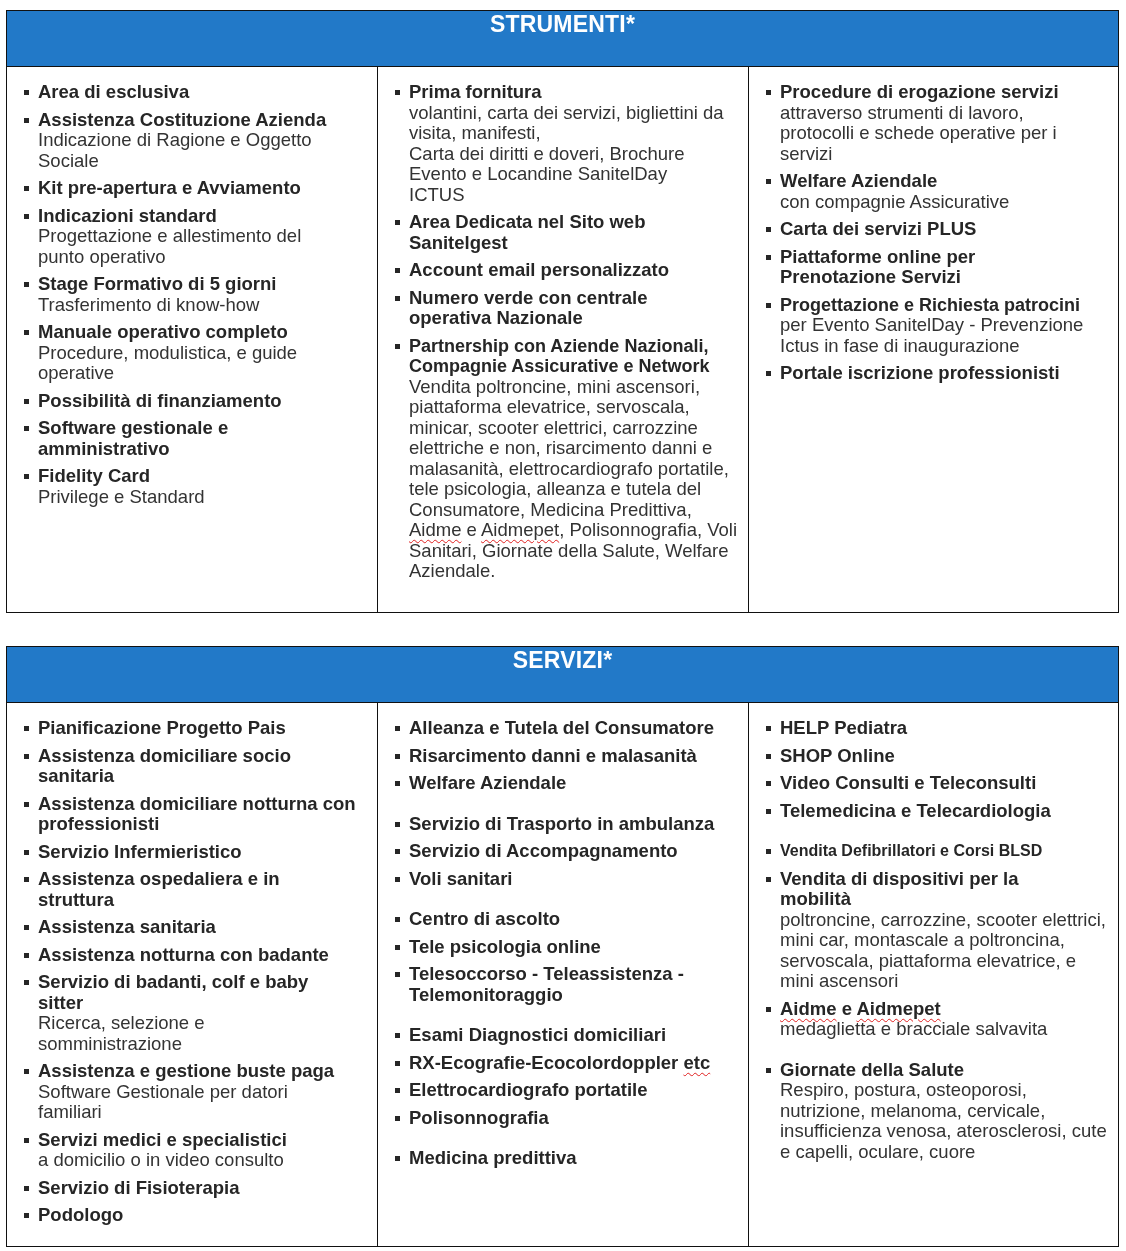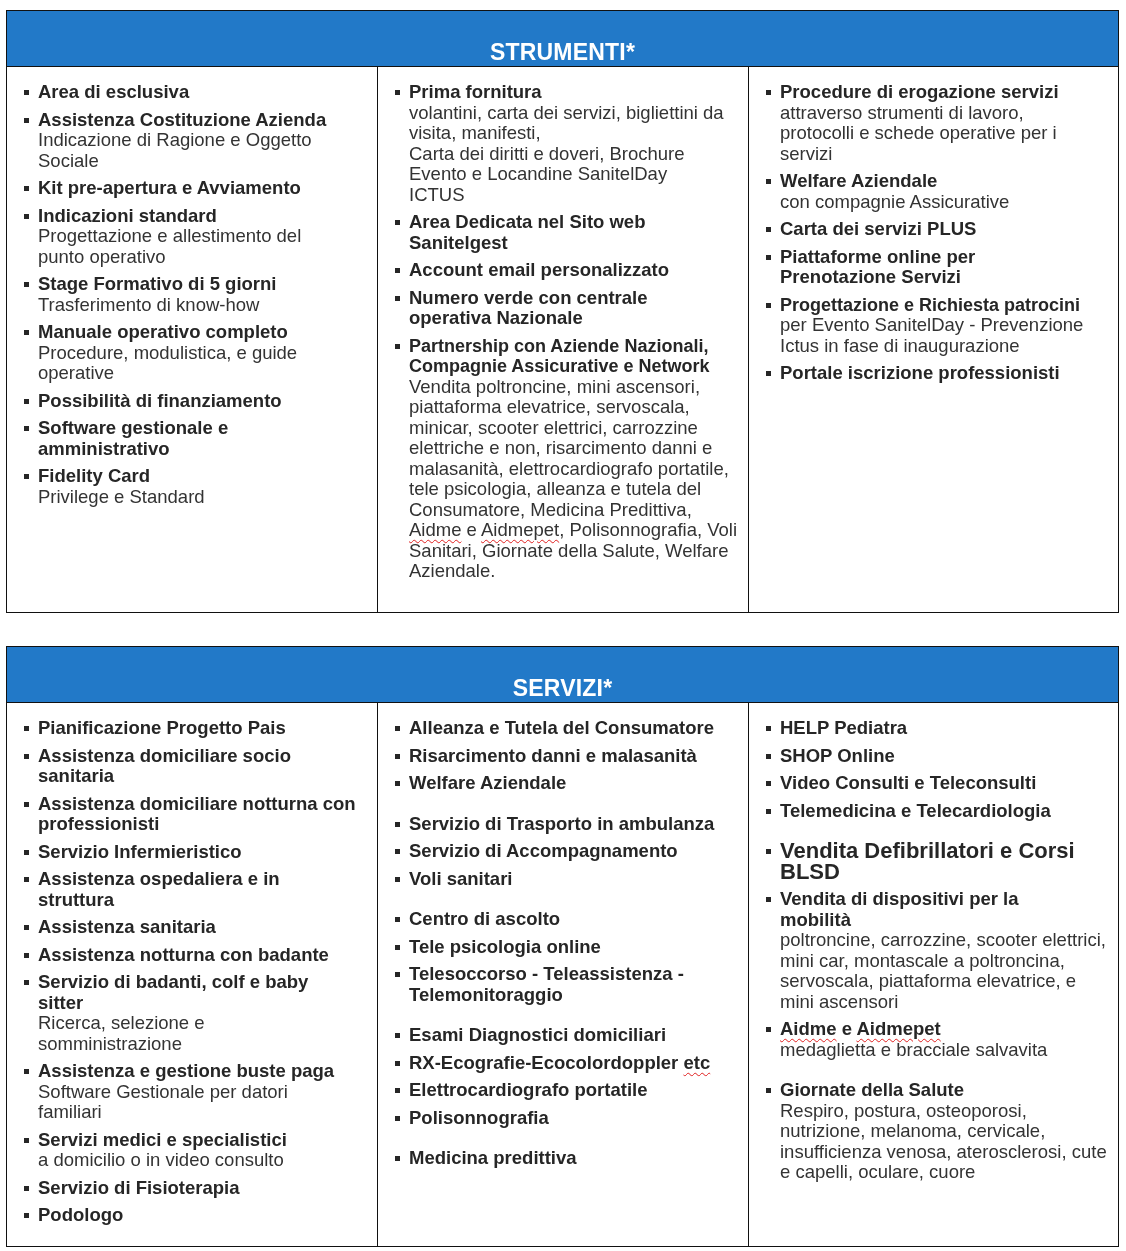--- a/index.html
+++ b/index.html
@@ -24,21 +24,21 @@
     #panel-strumenti { top: 10px; height: 601px; }
     #panel-servizi { top: 646px; height: 599px; }
     .panel-header {
       height: 55px;
       background: #2279C8;
       border-bottom: 1px solid #111;
       color: #fff;
       font-weight: bold;
       font-size: 23px;
       display: flex;
-      align-items: flex-end;
+      align-items: flex-start;
       justify-content: center;
       letter-spacing: 0.2px;
     }
     .panel-body {
       display: flex;
       height: calc(100% - 56px);
     }
     .col {
       box-sizing: border-box;
       padding: 15px 6px 0 16px;
@@ -287,21 +287,21 @@
         <li>
             <span class="item-title">SHOP Online</span>
           </li>
         <li>
             <span class="item-title">Video Consulti e Teleconsulti</span>
           </li>
         <li>
             <span class="item-title">Telemedicina e Telecardiologia</span>
           </li>
         <li class="gap-before">
-            <span class="item-title" style="font-size:22px">Vendita Defibrillatori e Corsi BLSD</span>
+            <span class="item-title" style="font-size:16px">Vendita Defibrillatori e Corsi BLSD</span>
           </li>
         <li>
             <span class="item-title" style="padding-right:40px">Vendita di dispositivi per la mobilità</span>
             <span class="item-desc">poltroncine, carrozzine, scooter elettrici, mini car, montascale a poltroncina, servoscala, piattaforma elevatrice, e mini ascensori</span>
           </li>
         <li>
             <span class="item-title"><span class="spell">Aidme</span><span> e </span><span class="spell">Aidmepet</span></span>
             <span class="item-desc">medaglietta e bracciale salvavita</span>
           </li>
         <li class="gap-before">

